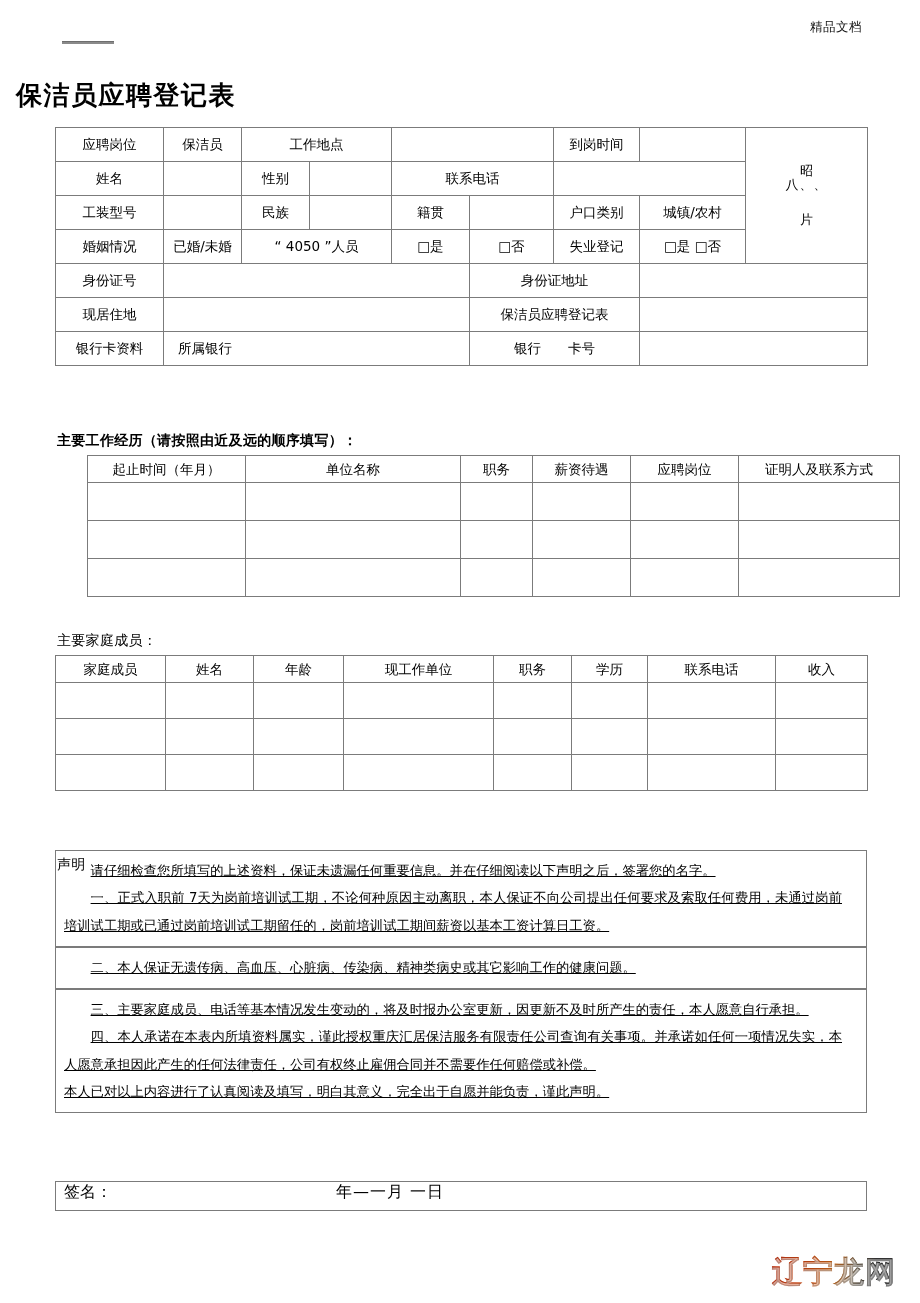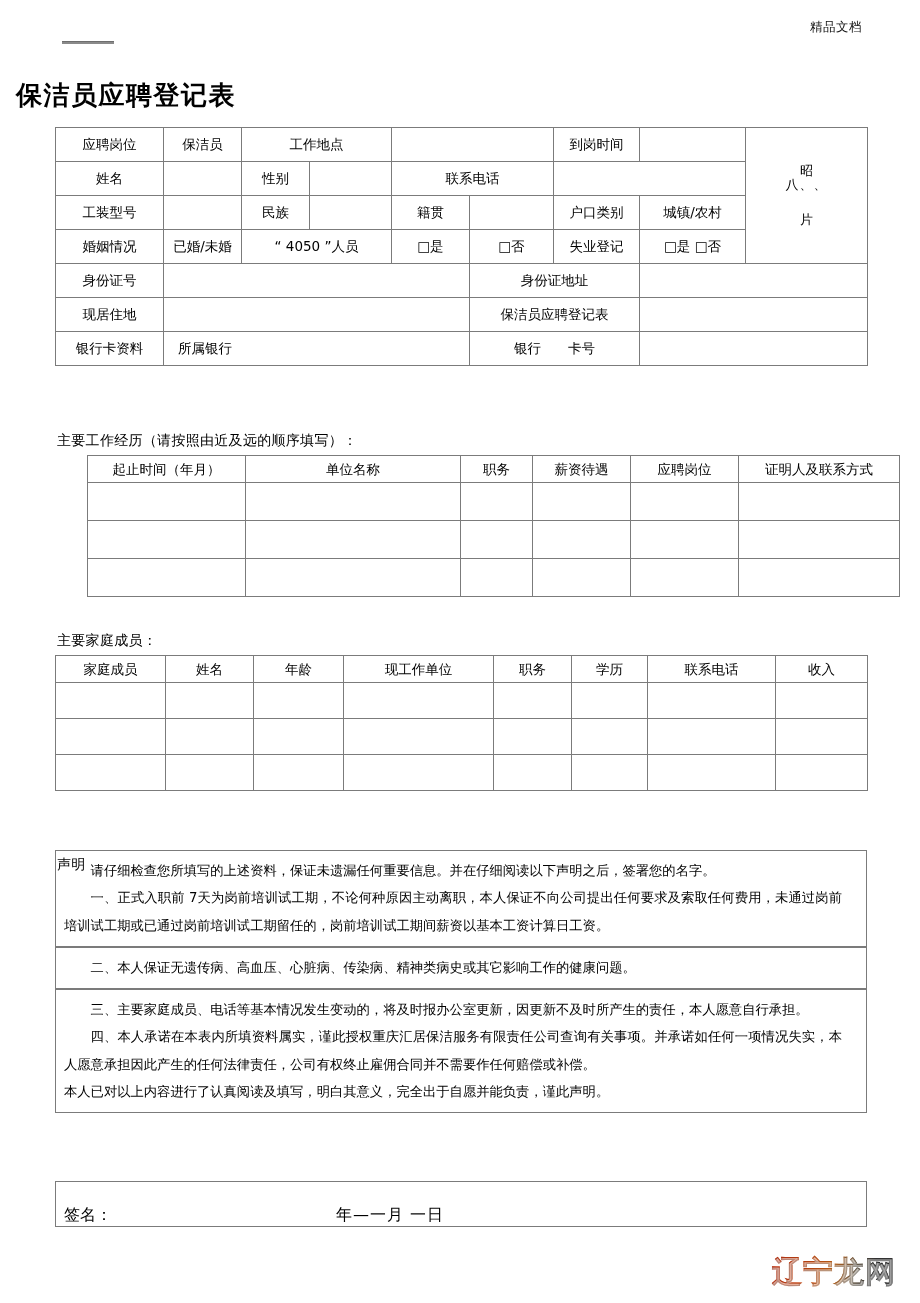--- a/index.html
+++ b/index.html
@@ -119,43 +119,44 @@
   
   .decl-wrap {
     position: absolute;
     left: 55px;
     top: 850px;
     width: 812px;
   }
   .decl-box {
     border: 1px solid #7b7b7b;
     padding: 6px 24px 7px 8px;
+    text-decoration: underline;
   }
   .decl-box + .decl-box { border-top: 1px solid #7b7b7b; }
   .decl-p {
     font-size: 13.3px;
     line-height: 2.05;
     text-align: justify;
     text-indent: 2em;
     margin: 0;
   }
   .decl-p.noindent { text-indent: 0; }
 
   
   .sign-wrap {
     position: absolute;
     left: 55px;
     top: 1181px;
     width: 812px;
   }
   .sign-row {
     border: 1px solid #7b7b7b;
-    height: 46px;
+    height: 30px;
     display: flex;
-    align-items: flex-end;
+    align-items: flex-start;
     font-size: 16px;
   }
   .sign-a { padding-left: 8px; width: 280px; }
   .sign-b { width: 240px; }
   .sign-c { letter-spacing: 1px; }
 
   
   .watermark {
     position: absolute;
     left: 772px;
@@ -257,21 +258,21 @@
       <tr>
         <td>银行卡资料</td>
         <td colspan="4" style="text-align:left; padding-left:14px;">所属银行</td>
         <td colspan="2">银行　　卡号</td>
         <td colspan="2" class="blank"></td>
       </tr>
     </tbody>
       </table>
   </div>
 
-  <div class="sec-cap" style="top:432px;">主要工作经历（请按照由近及远的顺序填写）：</div>
+  <div class="sec-cap" style="top:432px;font-weight:bold;">主要工作经历（请按照由近及远的顺序填写）：</div>
 
   <div class="work-wrap">
     <table class="grid">
       <colgroup>
         <col style="width:158px">
         <col style="width:215px">
         <col style="width:72px">
         <col style="width:98px">
         <col style="width:108px">
         <col style="width:161px">

